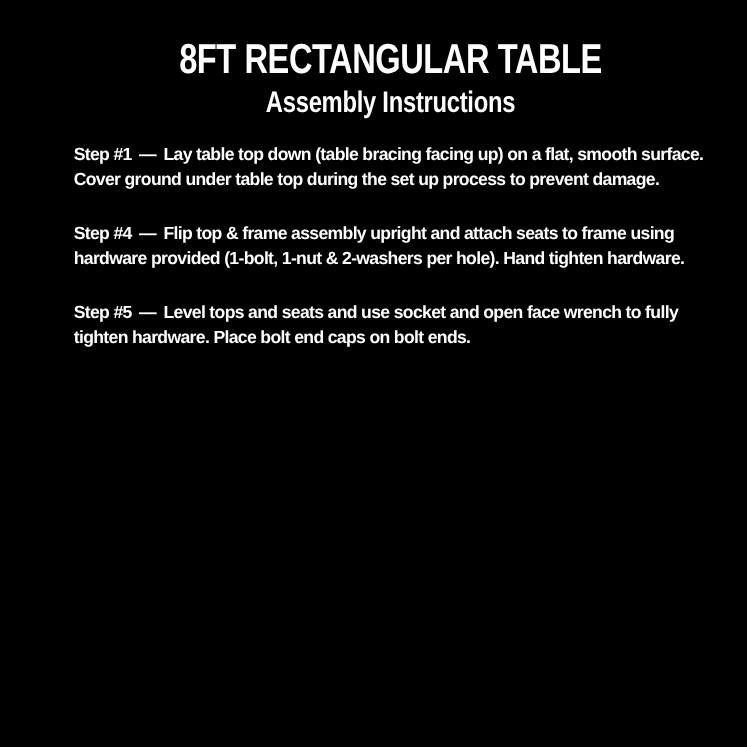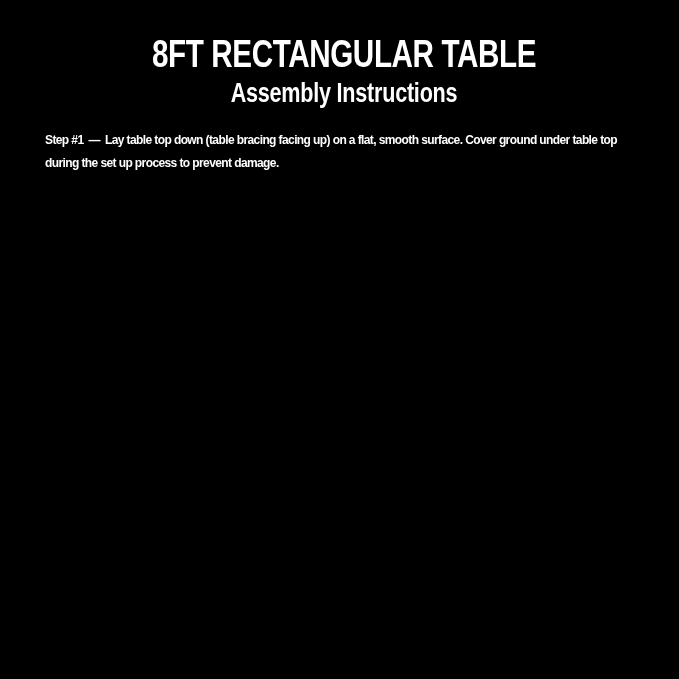--- a/index.html
+++ b/index.html
@@ -12,21 +12,21 @@
     background: #000000;
     overflow: hidden;
     font-family: "Liberation Sans", "DejaVu Sans", sans-serif;
   }
   .poster {
     box-sizing: border-box;
     width: 679px;
     height: 679px;
     background: #000000;
     color: #ffffff;
-    padding: 26px 36px 0 45px;
+    padding: 26px 36px 0 67px;
   }
   .poster-header {
     text-align: center;
     margin-bottom: 20px;
   }
   .poster-title {
     font-size: 38px;
     line-height: 1.1;
     font-weight: 800;
     margin: 8px 0 0 0;
@@ -42,21 +42,21 @@
     margin: 2px 0 0 0;
     letter-spacing: -0.3px;
     transform: scaleX(0.80);
     transform-origin: 50% 50%;
     white-space: nowrap;
   }
   .steps {
     margin-top: 14px;
   }
   .step {
-    font-size: 12px;
+    font-size: 16px;
     font-weight: 800;
     line-height: 23px;
     letter-spacing: -0.6px;
     margin: 0 0 26px 0;
     text-align: left;
   }
   .step-dash {
     margin: 0 0.42em;
   }
 </style>
@@ -69,17 +69,19 @@
     <h1 class="poster-title">8FT RECTANGULAR TABLE</h1>
     <h2 class="poster-subtitle">Assembly Instructions</h2>
   </div>
 
   <div class="steps">
 
     <p class="step"><span class="step-label">Step #1</span><span class="step-dash">—</span><span class="step-text">Lay table top down (table bracing facing up) on a flat, smooth surface. Cover ground under table top during the set up process to prevent damage.</span></p>
 
 
 
+    <p class="step"><span class="step-label">Step #4</span><span class="step-dash">—</span><span class="step-text">Flip top &amp; frame assembly upright and attach seats to frame using hardware provided (1-bolt, 1-nut &amp; 2-washers per hole). Hand tighten hardware.</span></p>
 
+    <p class="step"><span class="step-label">Step #5</span><span class="step-dash">—</span><span class="step-text">Level tops and seats and use socket and open face wrench to fully tighten hardware. Place bolt end caps on bolt ends.</span></p>
 
   </div>
 
 </div>
 
 </body></html>

